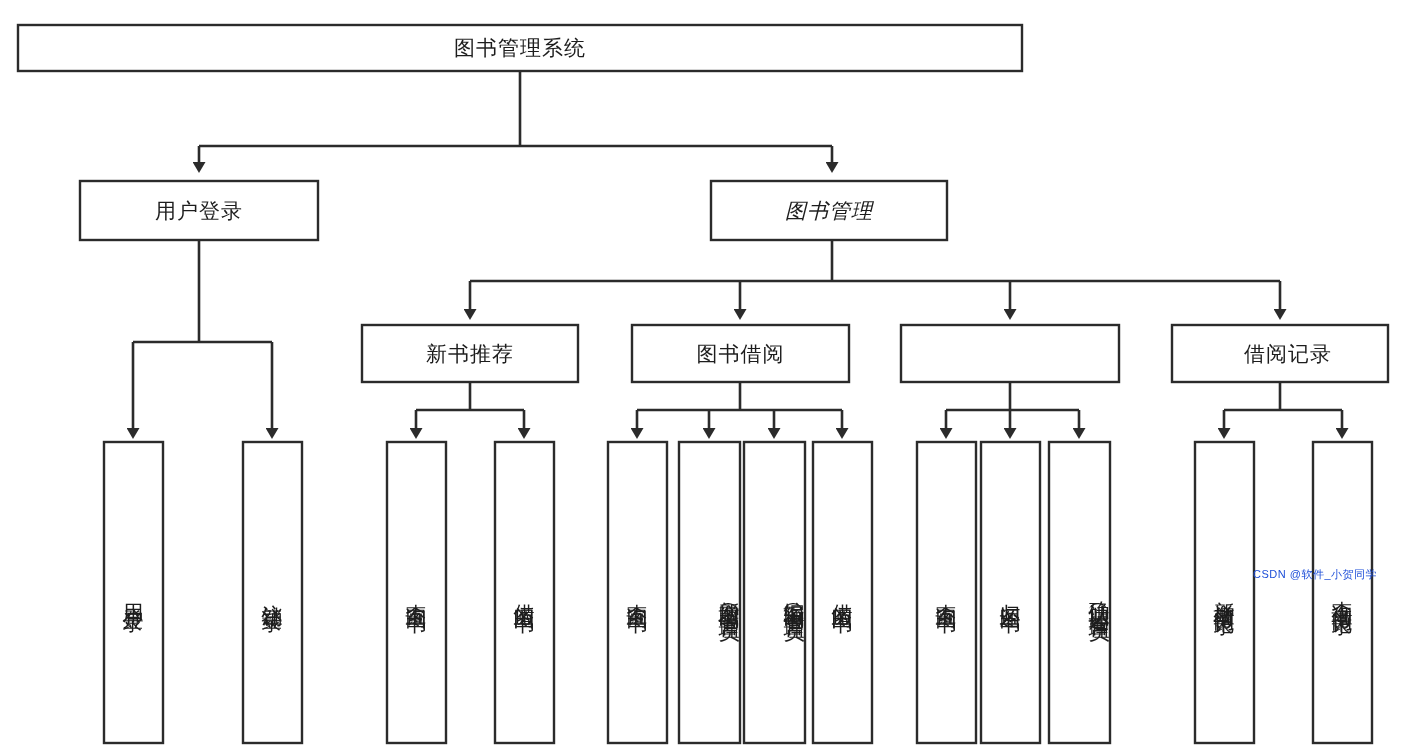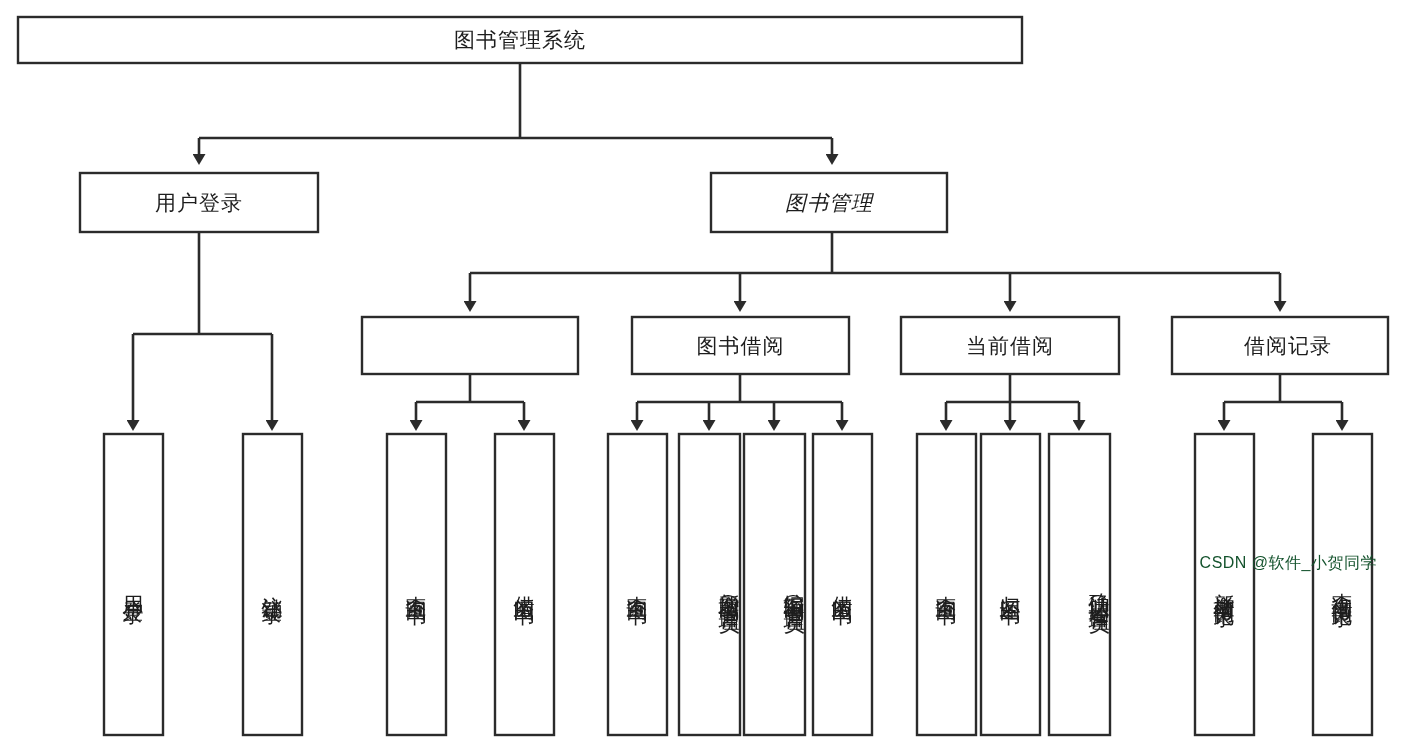--- a/index.html
+++ b/index.html
@@ -11,20 +11,21 @@
     width: 1405px;
     height: 747px;
     font-family: "Liberation Sans", "DejaVu Sans", sans-serif;
     overflow: hidden;
   }
   #diagram-root {
     position: relative;
     width: 1405px;
     height: 582px;
     background: #ffffff;
+    margin-top: 8px;
   }
   svg#diagram-svg {
     position: absolute;
     left: 0;
     top: 0;
     width: 1405px;
     height: 747px;
     display: block;
   }
   .node-box {
@@ -63,22 +64,22 @@
     font-size: 21px;
     color: #1d1d1d;
     letter-spacing: 3px;
     pointer-events: none;
     line-height: 1;
   }
   .watermark {
     position: absolute;
     right: 28px;
     bottom: 8px;
-    font-size: 16px;
-    color: #14532d;
+    font-size: 11px;
+    color: #1d4ed8;
     letter-spacing: 0.5px;
     white-space: nowrap;
   }
 </style>
 </head>
 <body>
 
 <div id="diagram-root">
 
   <svg id="diagram-svg" viewBox="0 0 1405 747">
@@ -169,22 +170,22 @@
 
     <rect class="node-box" x="1195" y="434" width="59" height="301"></rect>
     <rect class="node-box" x="1313" y="434" width="59" height="301"></rect>
   </svg>
 
   <div class="node-label-h" style="left:18px; top:17px; width:1004px; height:46px;">图书管理系统</div>
 
   <div class="node-label-h" style="left:80px; top:173px; width:238px; height:59px;">用户登录</div>
   <div class="node-label-h" style="left:711px; top:173px; width:236px; height:59px;font-style:italic;">图书管理</div>
 
+  <div class="node-label-h" style="left:362px; top:317px; width:216px; height:57px;">新书推荐</div>
   <div class="node-label-h" style="left:632px; top:317px; width:217px; height:57px;">图书借阅</div>
-  <div class="node-label-h" style="left:901px; top:317px; width:218px; height:57px;">当前借阅</div>
   <div class="node-label-h" style="left:1172px; top:317px; width:216px; height:57px;padding-left:8px;">借阅记录</div>
 
   <div class="node-label-v" style="left:104px; top:434px; width:59px; height:301px;">用户登录</div>
   <div class="node-label-v" style="left:243px; top:434px; width:59px; height:301px;">注销登录</div>
 
   <div class="node-label-v" style="left:387px; top:434px; width:59px; height:301px;">查询图书</div>
   <div class="node-label-v" style="left:495px; top:434px; width:59px; height:301px;">借阅图书</div>
 
   <div class="node-label-v" style="left:608px; top:434px; width:59px; height:301px;">查询图书</div>
   <div class="node-label-v" style="left:679px; top:434px; width:61px; height:301px; align-items:flex-start; padding-top:10px; box-sizing:border-box;">新增图书（管理员）</div>

